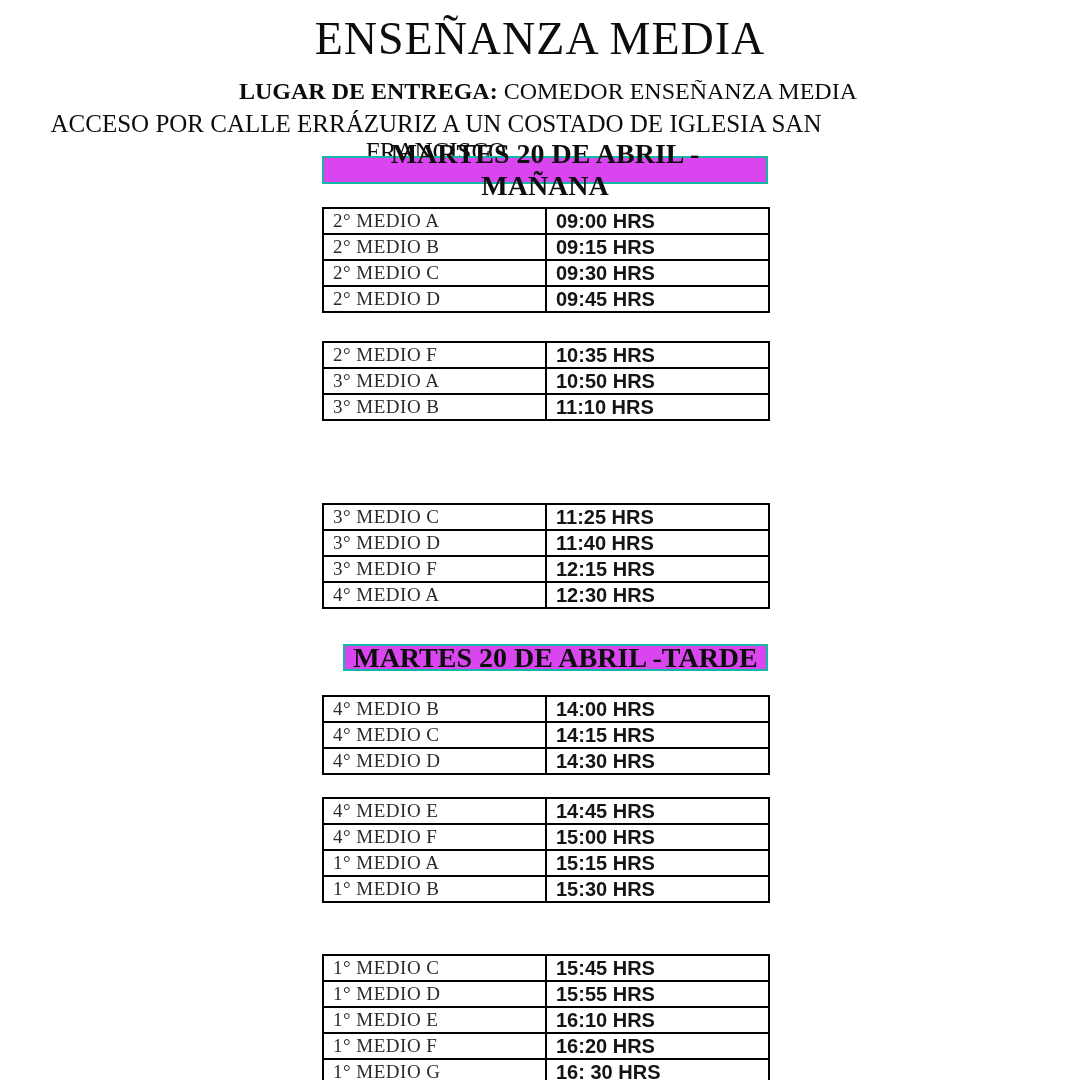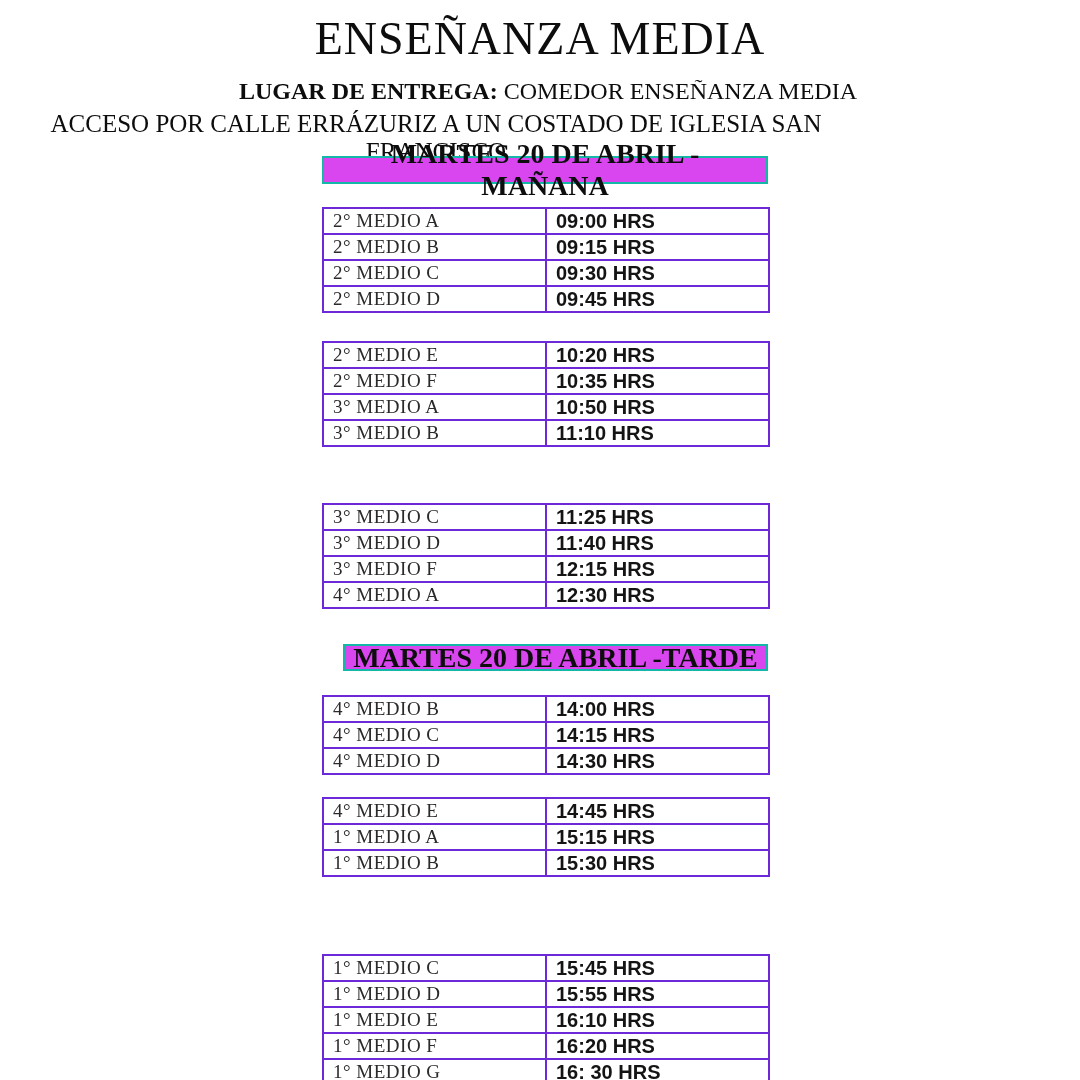--- a/index.html
+++ b/index.html
@@ -37,21 +37,21 @@
     display:flex;align-items:center;justify-content:center;
     box-sizing:border-box;
   }
   table.sched{
     position:absolute;
     border-collapse:collapse;
     table-layout:fixed;
     background:#ffffff;
   }
   table.sched td{
-    border:2px solid #6d28d9;
+    border:2px solid #000000;
     height:26px;
     padding:0 0 0 9px;
     vertical-align:middle;
     box-sizing:border-box;
     overflow:hidden;
     white-space:nowrap;
   }
   td.grp{
     width:223px;
     font-family:"Liberation Serif", serif;
@@ -93,24 +93,20 @@
     </tr>
     <tr>
       <td class="grp">2° MEDIO D</td>
       <td class="time">09:45 HRS</td>
     </tr>
   </tbody>
     </table>
 
   <table class="sched" style="left:322px;top:341px;">
     <tbody>
-        <tr>
-      <td class="grp">2° MEDIO E</td>
-      <td class="time">10:20 HRS</td>
-    </tr>
     <tr>
       <td class="grp">2° MEDIO F</td>
       <td class="time">10:35 HRS</td>
     </tr>
     <tr>
       <td class="grp">3° MEDIO A</td>
       <td class="time">10:50 HRS</td>
     </tr>
     <tr>
       <td class="grp">3° MEDIO B</td>
@@ -159,20 +155,24 @@
   </tbody>
     </table>
 
   <table class="sched" style="left:322px;top:797px;">
     <tbody>
         <tr>
       <td class="grp">4° MEDIO E</td>
       <td class="time">14:45 HRS</td>
     </tr>
     <tr>
+      <td class="grp">4° MEDIO F</td>
+      <td class="time">15:00 HRS</td>
+    </tr>
+    <tr>
       <td class="grp">1° MEDIO A</td>
       <td class="time">15:15 HRS</td>
     </tr>
     <tr>
       <td class="grp">1° MEDIO B</td>
       <td class="time">15:30 HRS</td>
     </tr>
   </tbody>
     </table>
 

